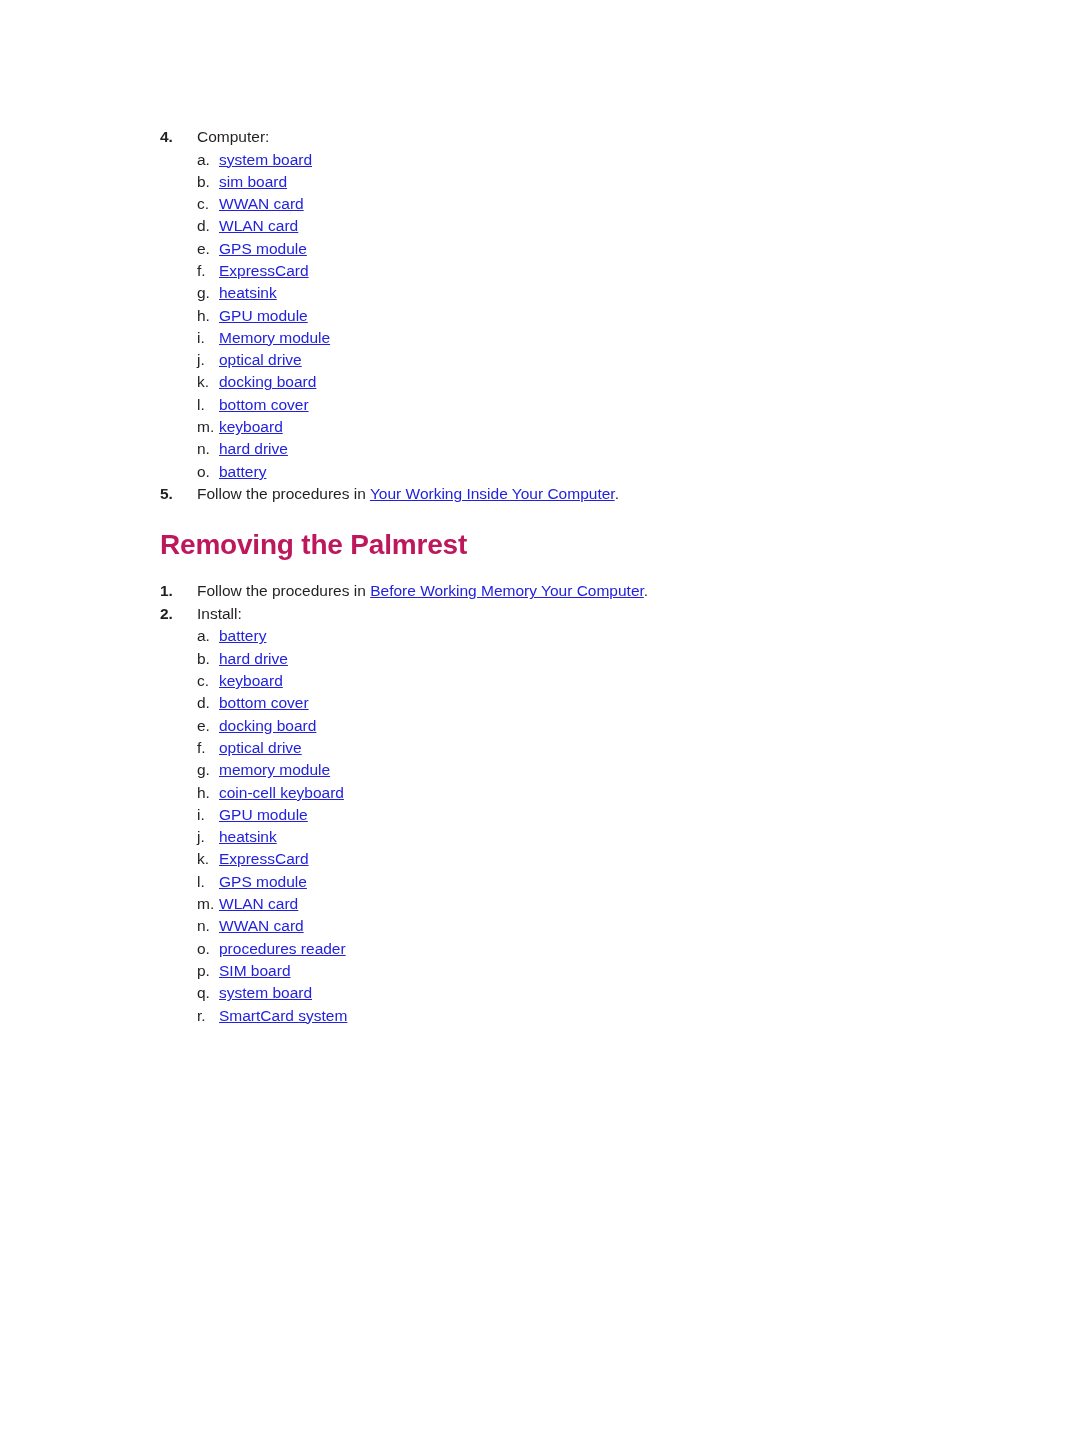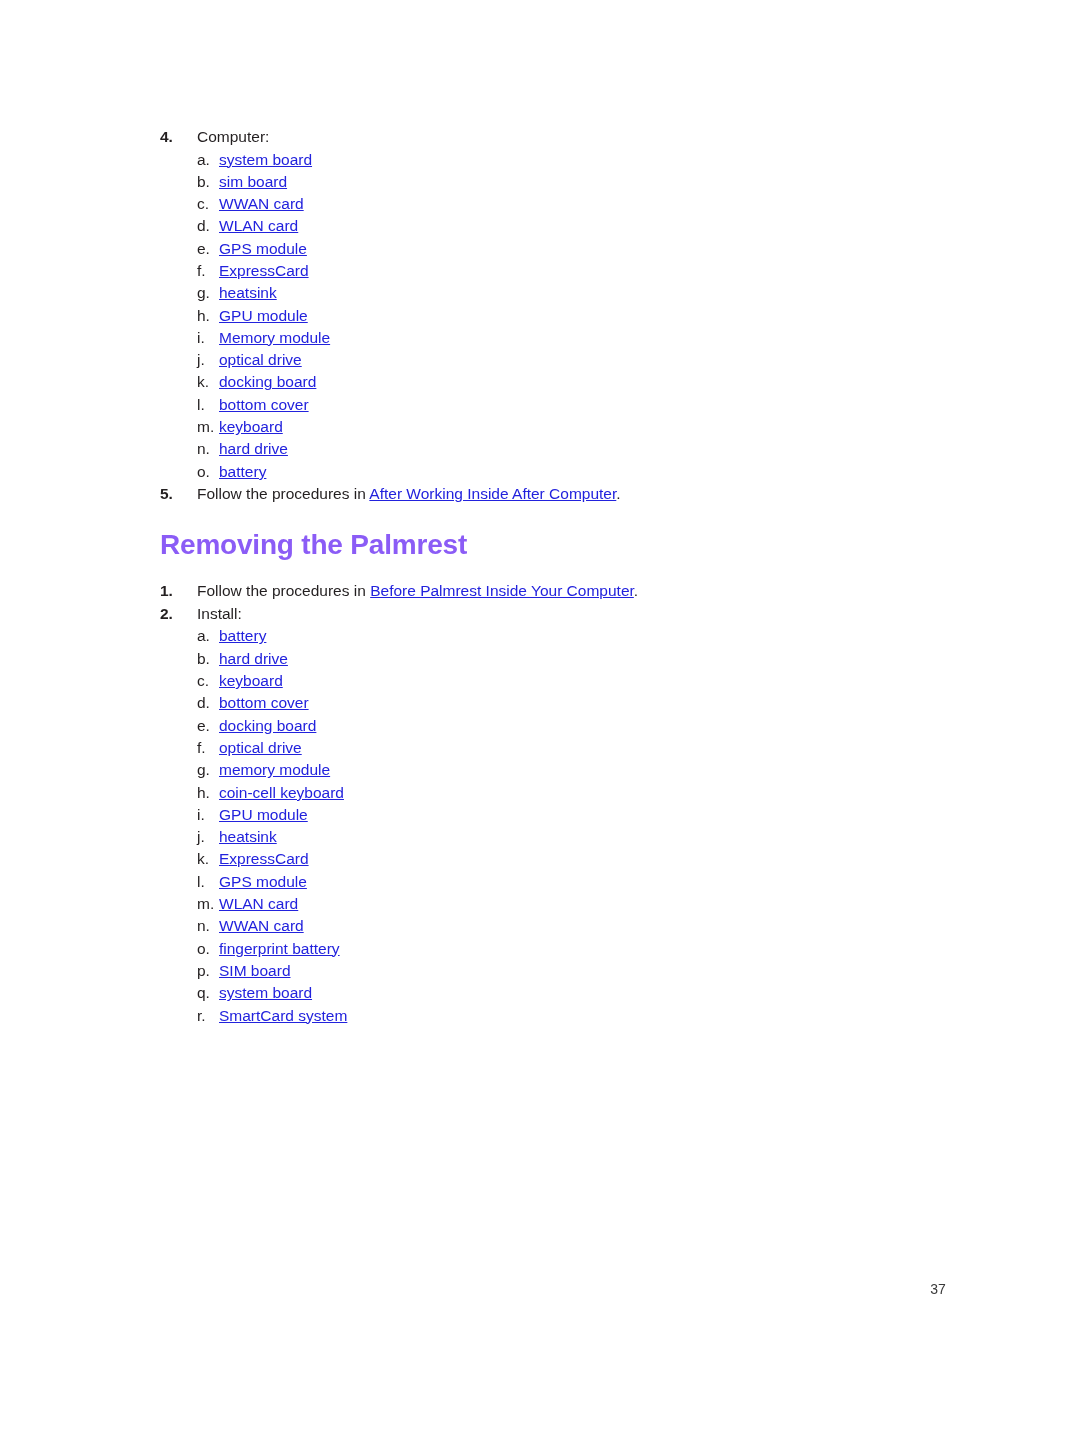--- a/index.html
+++ b/index.html
@@ -77,21 +77,21 @@
     color: #2222dd;
     text-decoration: underline;
     text-underline-offset: 1px;
     cursor: pointer;
     margin-top: 32px;
   }
 
   .section-heading {
     font-size: 28px;
     font-weight: bold;
-    color: #8b5cf6;
+    color: #be185d;
     letter-spacing: -0.2px;
     margin: 0;
     padding: 0;
     line-height: 34px;
   }
 
   .spacer-after-list { height: 23px; }
   .spacer-after-heading { height: 18px; }
 
   .page-number {
@@ -181,33 +181,33 @@
         <span class="doclink">hard drive</span>
       </li>
       <li class="alpha-item">
         <span class="alpha-marker">o.</span>
         <span class="doclink">battery</span>
       </li>
     </ol>
 
     <ol class="num-list">
       <li class="num-item">
-        <span class="num-marker">5.</span><span>Follow the procedures in </span><span class="doclink">After Working Inside After Computer</span><span>.</span>
+        <span class="num-marker">5.</span><span>Follow the procedures in </span><span class="doclink">Your Working Inside Your Computer</span><span>.</span>
       </li>
     </ol>
 
     <div class="spacer-after-list"></div>
 
     <h1 class="section-heading">Removing the Palmrest</h1>
 
     <div class="spacer-after-heading"></div>
 
     <ol class="num-list">
       <li class="num-item">
-        <span class="num-marker">1.</span><span>Follow the procedures in </span><span class="doclink">Before Palmrest Inside Your Computer</span><span>.</span>
+        <span class="num-marker">1.</span><span>Follow the procedures in </span><span class="doclink">Before Working Memory Your Computer</span><span>.</span>
       </li>
       <li class="num-item">
         <span class="num-marker">2.</span>
         <span>Install:</span>
       </li>
     </ol>
 
     <ol class="alpha-list">
       <li class="alpha-item">
         <span class="alpha-marker">a.</span>
@@ -260,35 +260,32 @@
       <li class="alpha-item">
         <span class="alpha-marker">m.</span>
         <span class="doclink">WLAN card</span>
       </li>
       <li class="alpha-item">
         <span class="alpha-marker">n.</span>
         <span class="doclink">WWAN card</span>
       </li>
       <li class="alpha-item">
         <span class="alpha-marker">o.</span>
-        <span class="doclink">fingerprint battery</span>
+        <span class="doclink">procedures reader</span>
       </li>
       <li class="alpha-item">
         <span class="alpha-marker">p.</span>
         <span class="doclink">SIM board</span>
       </li>
       <li class="alpha-item">
         <span class="alpha-marker">q.</span>
         <span class="doclink">system board</span>
       </li>
       <li class="alpha-item">
         <span class="alpha-marker">r.</span>
         <span class="doclink">SmartCard system</span>
       </li>
     </ol>
 
   </div>
 
-  <div class="page-number">
-    <span class="pn-inner">37</span>
-  </div>
 
 </div>
 
 </body></html>

